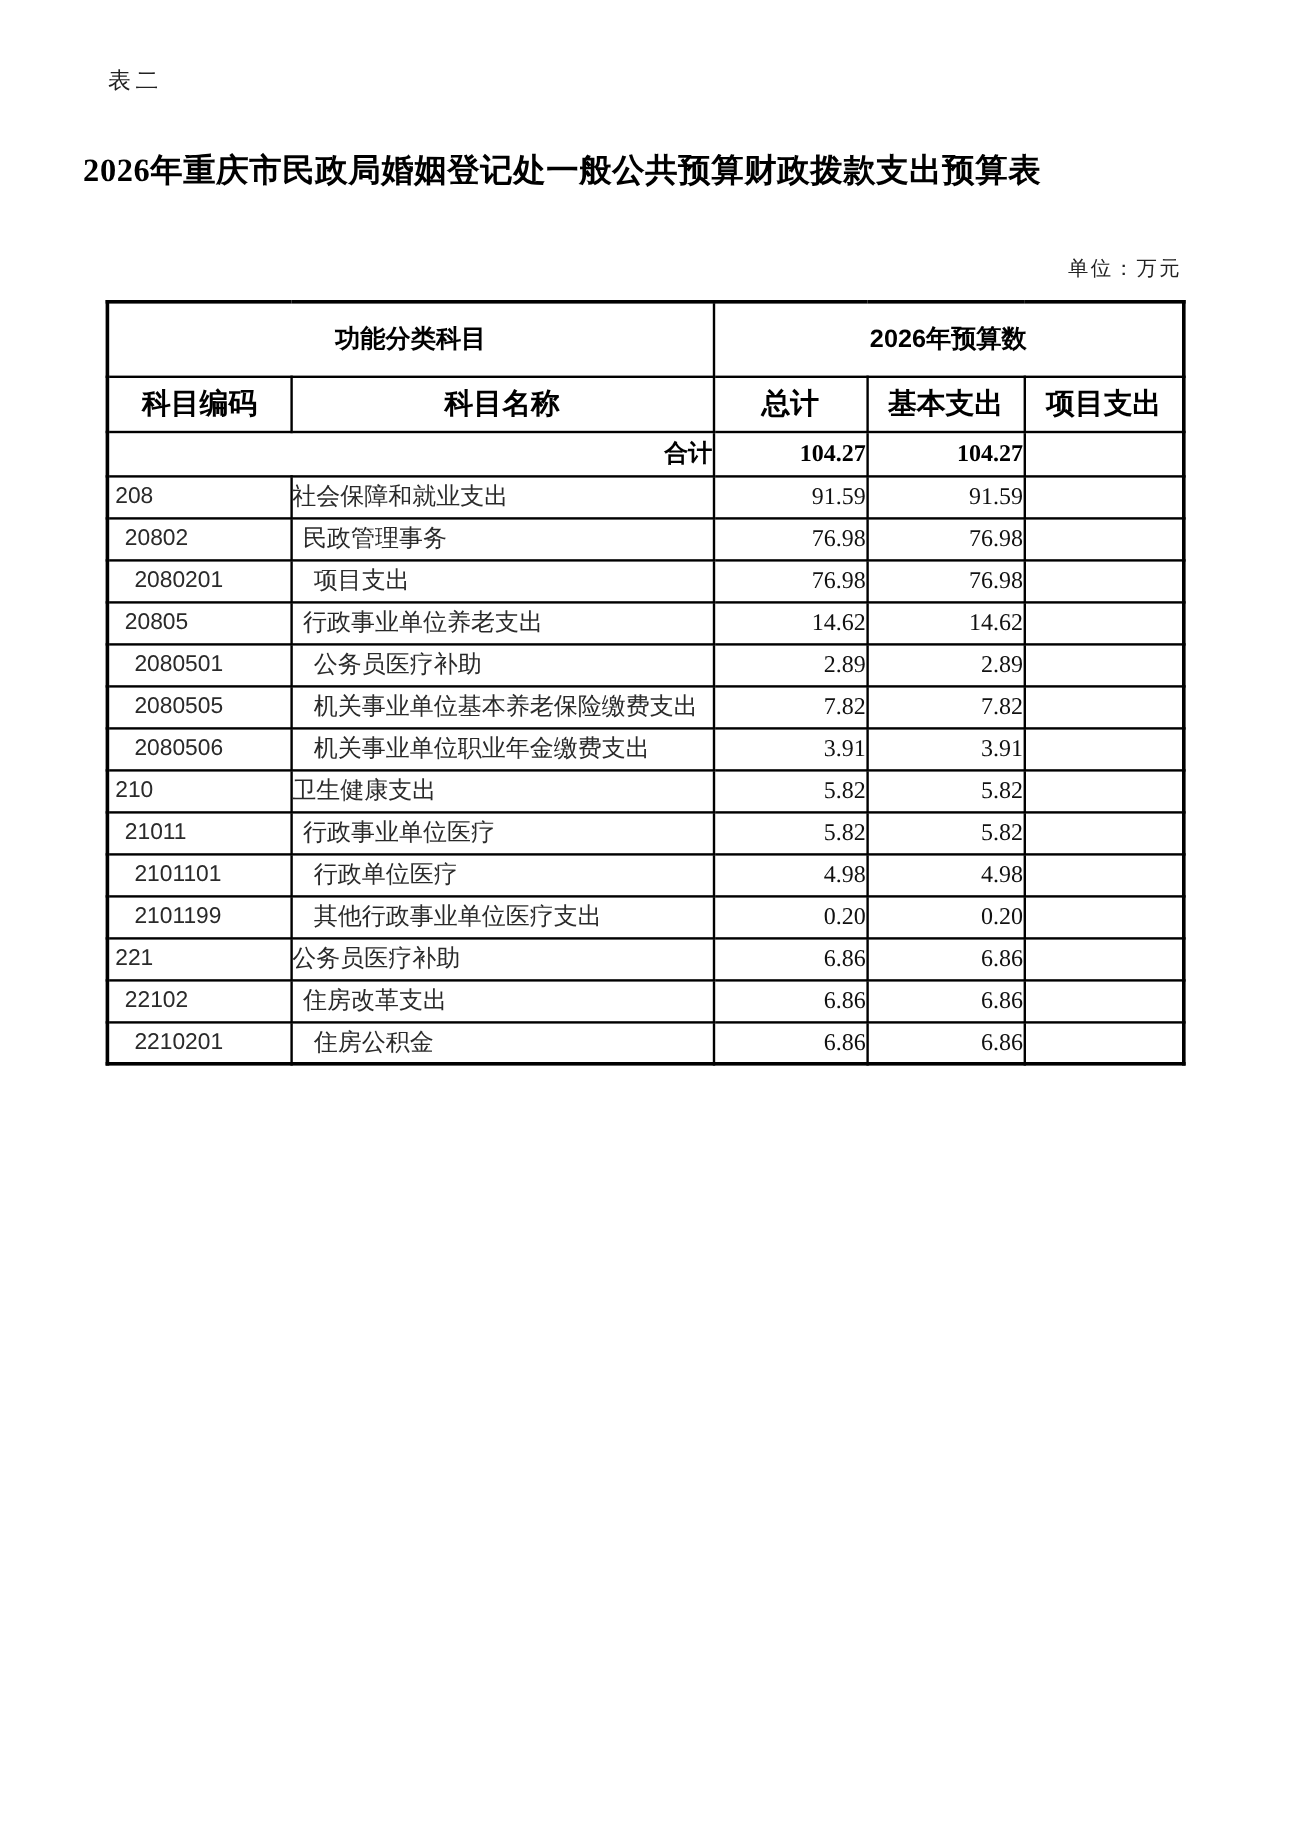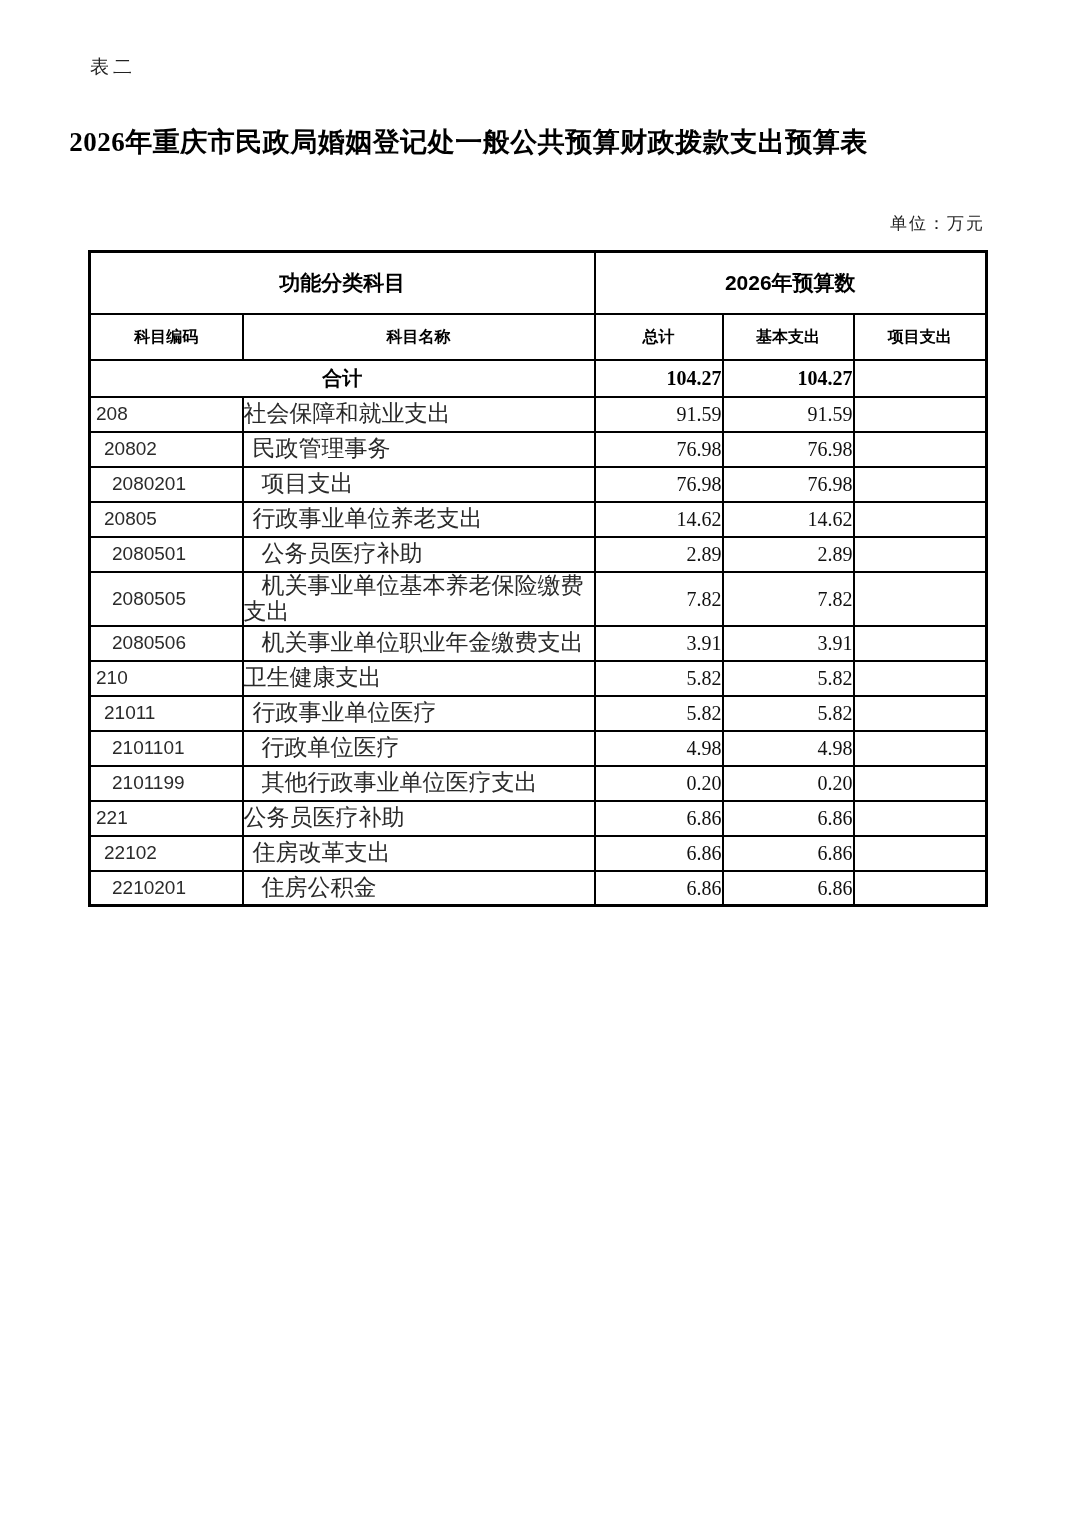--- a/index.html
+++ b/index.html
@@ -37,38 +37,38 @@
     line-height:26px;
     vertical-align:middle;
     overflow:hidden;
   }
   tr.hdr1{height:62px;}
   tr.hdr2{height:46px;}
   tr.total-row{height:37px;}
   tr.data-row{height:35px;margin-top:37px;}
   th{
     font-family:"Liberation Sans","DejaVu Sans",sans-serif;
-    font-weight:bold;font-size:16px;color:#000;text-align:center;
+    font-weight:bold;font-size:24px;color:#000;text-align:center;
   }
   th.group{font-size:21px;}
   td.code{
     font-family:"Liberation Sans","DejaVu Sans",sans-serif;
     font-size:19px;text-align:left;color:#2a2a2a;
   }
   td.name{
-    font-size:23px;text-align:left;color:#2a2a2a;
+    font-size:20px;text-align:left;color:#2a2a2a;
     padding-left:6px;padding-right:12px;
   }
   td.val{
     font-size:20px;text-align:right;color:#111;
     padding-right:5px;
   }
   td.total-label{
     font-family:"Liberation Sans","DejaVu Sans",sans-serif;
-    font-size:20px;font-weight:bold;text-align:center;color:#000;
+    font-size:20px;font-weight:bold;text-align:right;color:#000;
   }
   td.val.bold{font-weight:bold;font-size:20px;color:#000;}
   tr.lv1 td.code{padding-left:5px;}
   tr.lv2 td.code{padding-left:13px;}
   tr.lv3 td.code{padding-left:21px;}
   tr.lv1 td.name{text-indent:0;}
   tr.lv2 td.name{text-indent:9px;}
   tr.lv3 td.name{text-indent:18px;}
 </style>
 </head>

